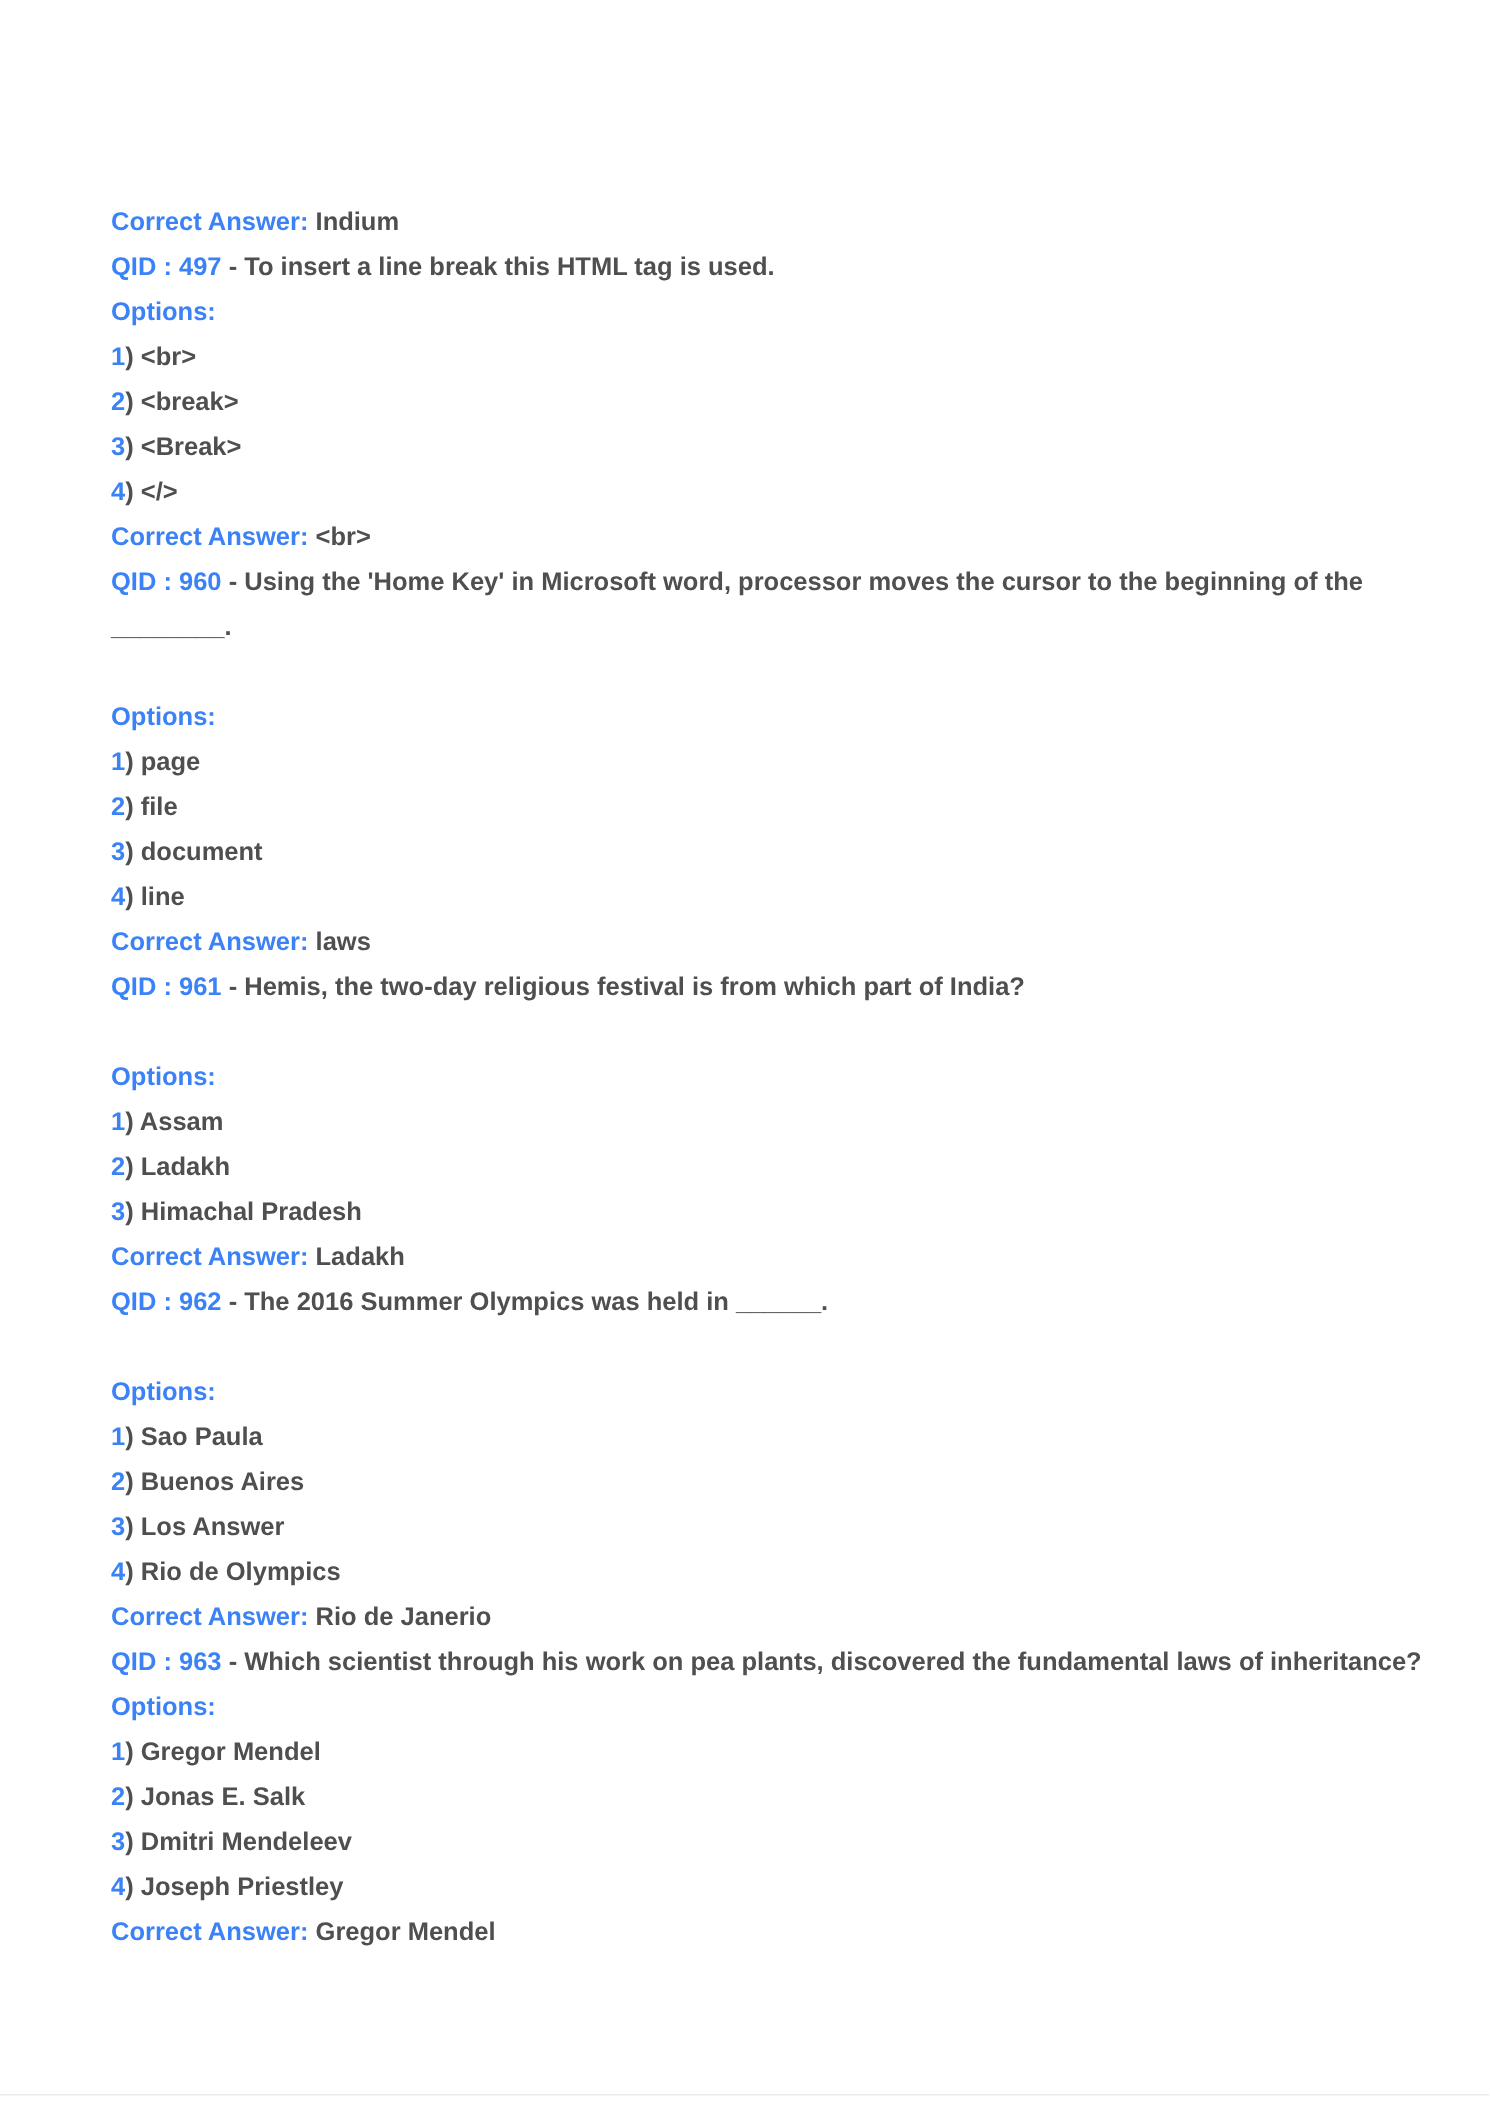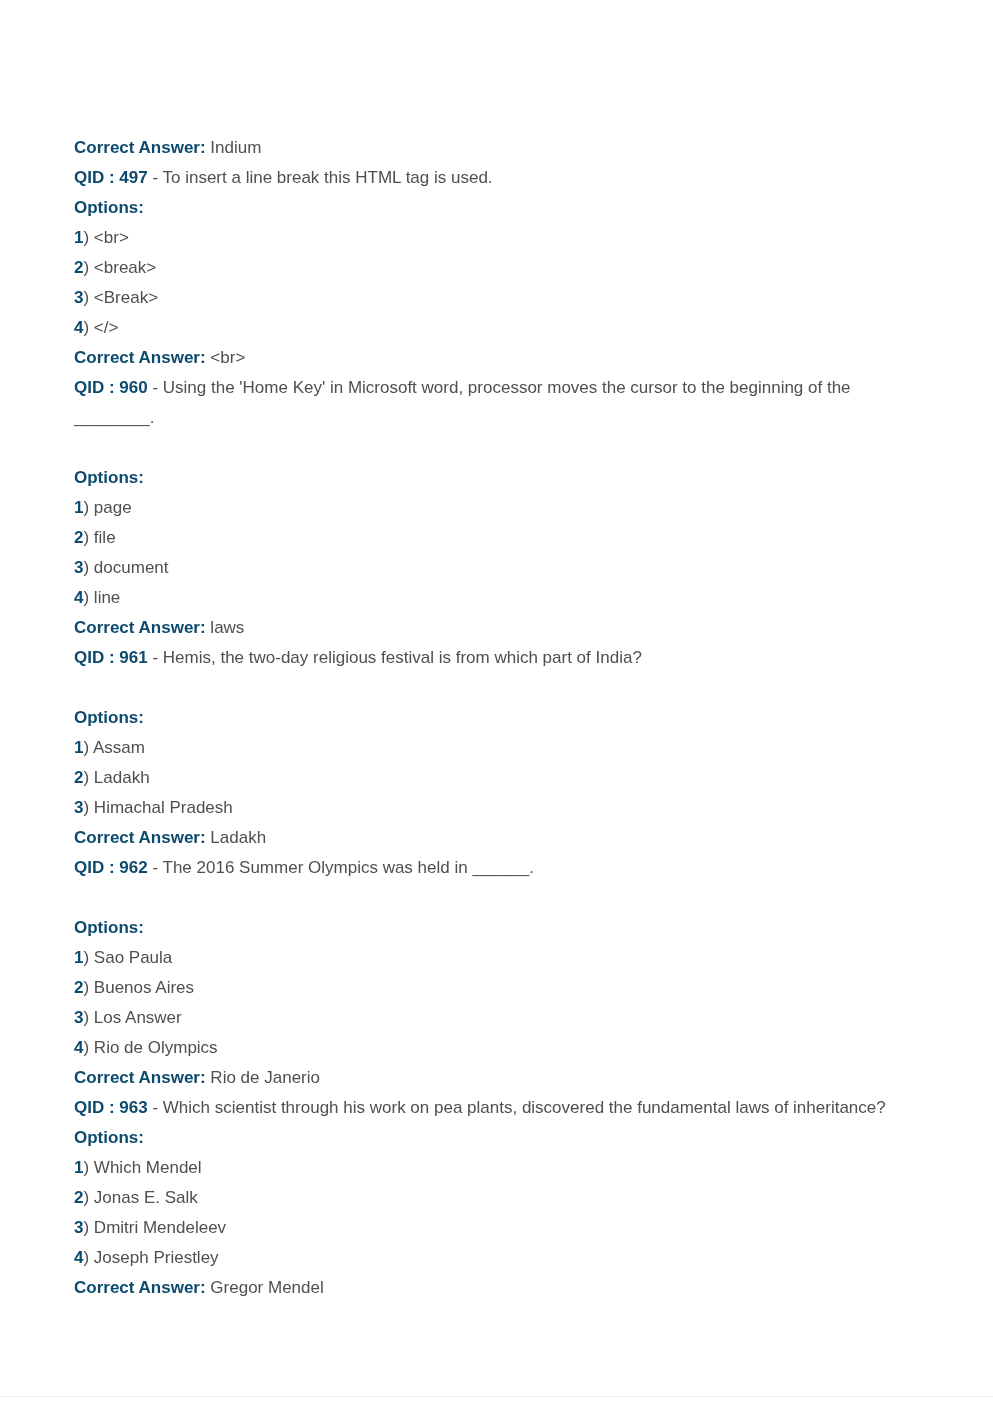--- a/index.html
+++ b/index.html
@@ -24,24 +24,24 @@
   }
   .line {
     height: 30px;
     line-height: 30px;
     font-size: 17px;
     color: #4f4f4f;
     white-space: nowrap;
   }
   .line .b {
     font-weight: bold;
-    color: #0c4a6e;
+    color: #3b82f6;
   }
   .line .r {
-    font-weight: normal;
+    font-weight: bold;
   }
   .line.blank {
     
   }
   .bottom-rule {
     position: absolute;
     left: 0;
     right: 0;
     bottom: 6px;
     height: 1px;
@@ -80,20 +80,20 @@
       <div class="line"><span class="b">QID : 962</span><span class="r"> - The 2016 Summer Olympics was held in ______.</span></div>
       <div class="line blank"></div>
       <div class="line"><span class="b">Options:</span></div>
       <div class="line"><span class="b">1</span><span class="r">) Sao Paula</span></div>
       <div class="line"><span class="b">2</span><span class="r">) Buenos Aires</span></div>
       <div class="line"><span class="b">3</span><span class="r">) Los Answer</span></div>
       <div class="line"><span class="b">4</span><span class="r">) Rio de Olympics</span></div>
       <div class="line"><span class="b">Correct Answer:</span><span class="r"> Rio de Janerio</span></div>
       <div class="line"><span class="b">QID : 963</span><span class="r"> - Which scientist through his work on pea plants, discovered the fundamental laws of inheritance?</span></div>
       <div class="line"><span class="b">Options:</span></div>
-      <div class="line"><span class="b">1</span><span class="r">) Which Mendel</span></div>
+      <div class="line"><span class="b">1</span><span class="r">) Gregor Mendel</span></div>
       <div class="line"><span class="b">2</span><span class="r">) Jonas E. Salk</span></div>
       <div class="line"><span class="b">3</span><span class="r">) Dmitri Mendeleev</span></div>
       <div class="line"><span class="b">4</span><span class="r">) Joseph Priestley</span></div>
       <div class="line"><span class="b">Correct Answer:</span><span class="r"> Gregor Mendel</span></div>
     </div>
   <div class="bottom-rule"></div>
 </div>
 
 </body></html>

